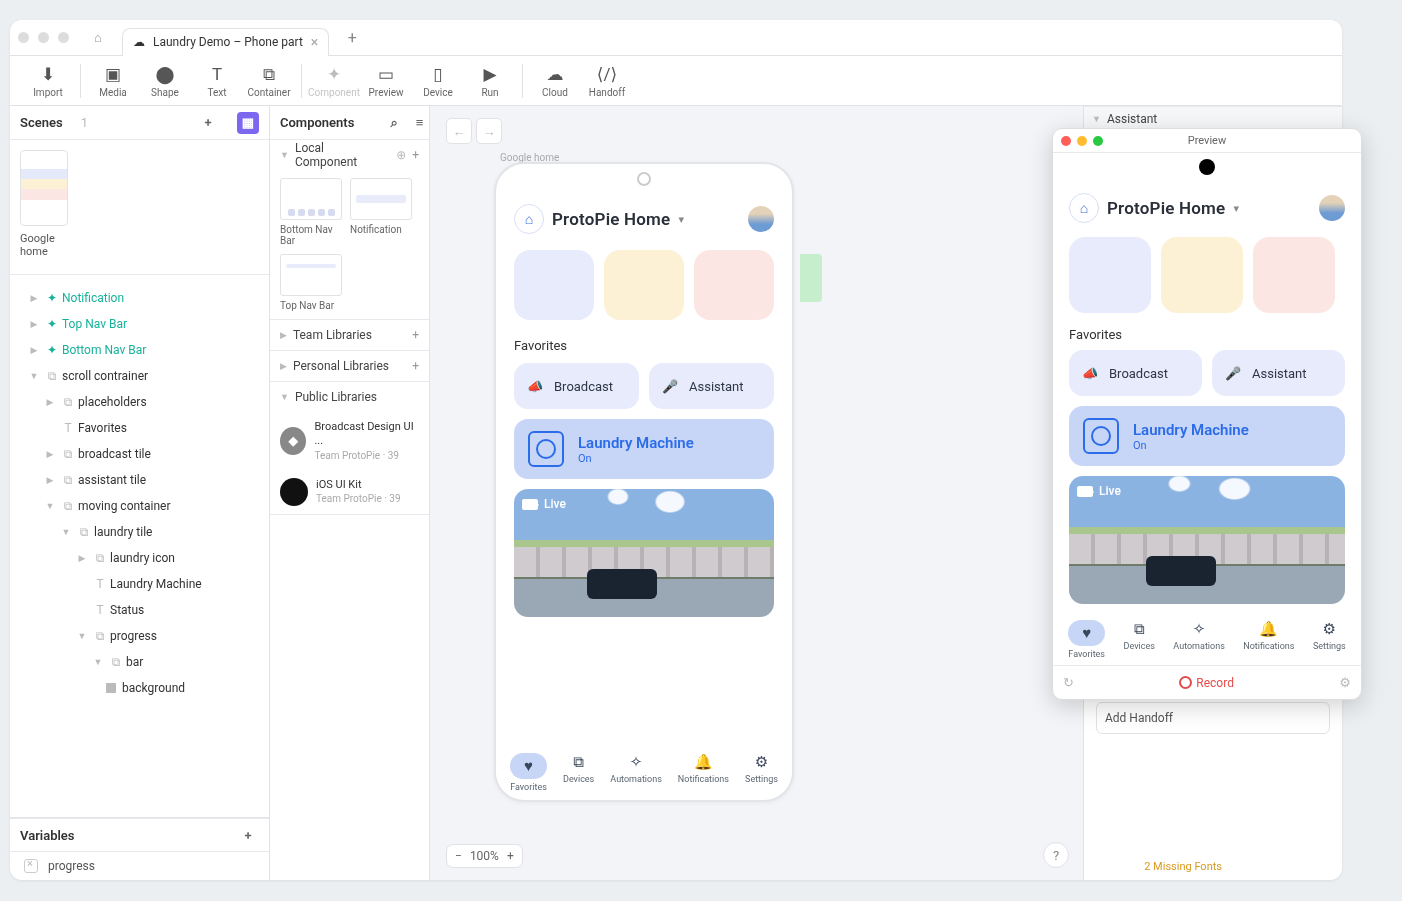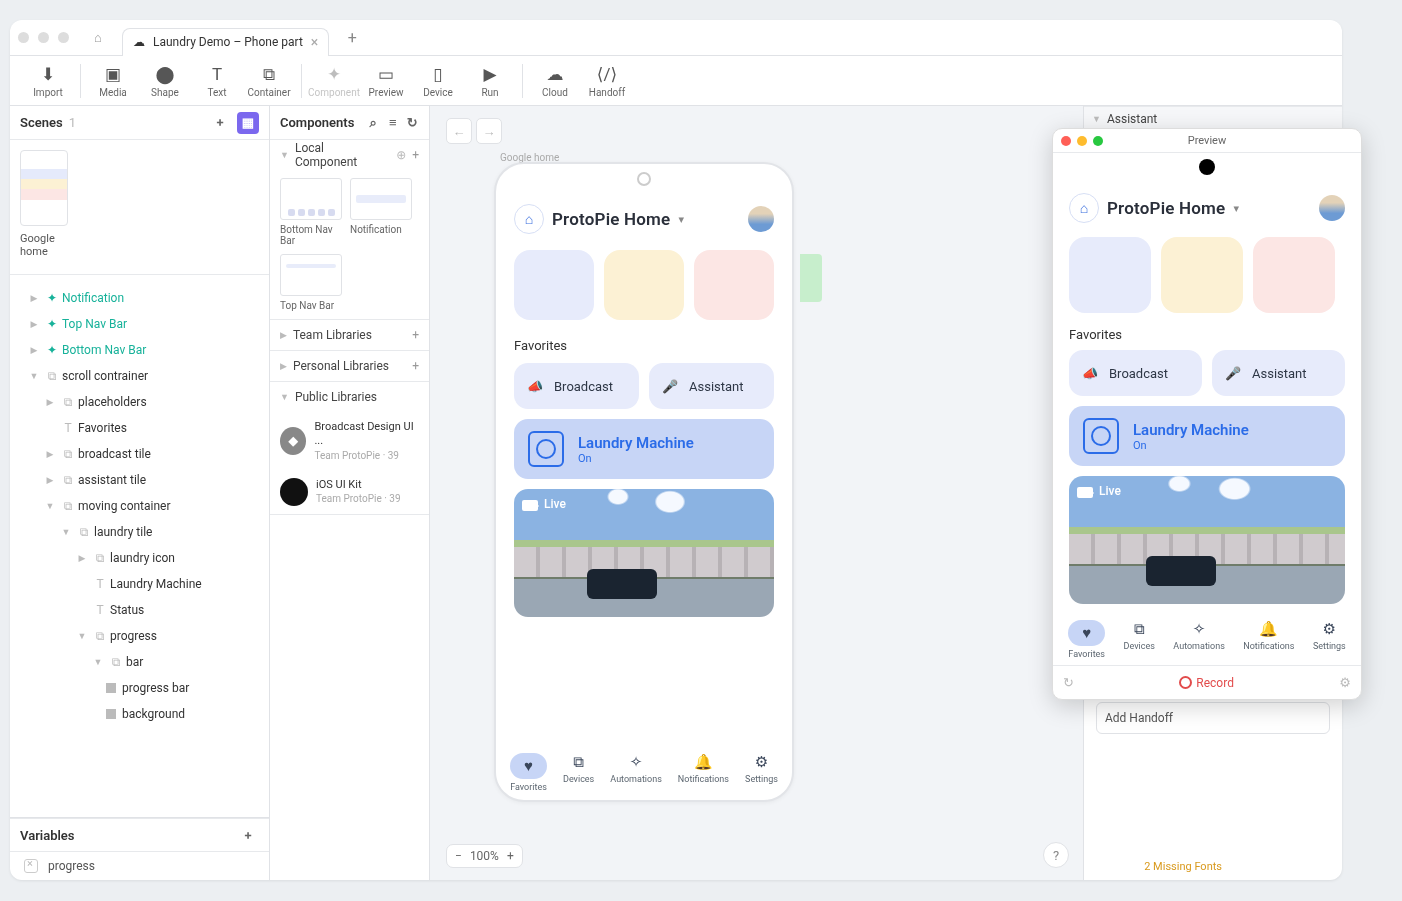--- a/index.html
+++ b/index.html
@@ -32,21 +32,21 @@
 
 
 .body{flex:1;display:flex;min-height:0}
 .col{border-right:1px solid var(--border);display:flex;flex-direction:column;min-height:0}
 .col-scenes{width:260px}
 .col-components{width:160px}
 .col-canvas{flex:1;background:#F2F4F7;position:relative;overflow:hidden}
 .col-timeline{width:258px;border-right:none}
 
 
-.panel-head{height:34px;display:flex;align-items:center;padding:0 10px;font-weight:600;font-size:13px;border-bottom:1px solid var(--border2);gap:6px}
+.panel-head{height:34px;display:flex;align-items:center;padding:0 10px;font-weight:600;font-size:13px;border-bottom:1px solid var(--border2);gap:18px}
 .panel-head .count{color:#bbb;font-weight:400}
 .panel-head .spacer{flex:1}
 .panel-head .ph-btn{width:22px;height:22px;display:flex;align-items:center;justify-content:center;color:#666;border-radius:4px}
 .panel-head .ph-btn.active{background:var(--purple);color:#fff}
 .scene-thumb{margin:10px;width:48px}
 .scene-thumb .thumb{width:48px;height:76px;border:1px solid var(--border);border-radius:4px;background:linear-gradient(180deg,#fff 0 24%,#E5EAFB 24% 38%,#FCF1D4 38% 52%,#FCE6E4 52% 66%,#fff 66% 100%);box-shadow:0 0 0 1px #fff}
 .scene-thumb .name{font-size:11px;color:#555;margin-top:6px}
 .section-sep{height:1px;background:var(--border2);margin:6px 0}
 
 
@@ -113,21 +113,21 @@
 .laundry-txt .t2{color:var(--accent-blue);font-size:11px}
 .live-tile{margin:0 18px 10px;height:128px;border-radius:14px;overflow:hidden;position:relative;background:
  linear-gradient(180deg,#8BB3E2 0 40%,#A9C68C 40% 58%,#6F7C6A 58% 70%,#9AA7B4 70% 100%);}
 .live-tile .sky{position:absolute;inset:0;background:
  radial-gradient(ellipse at 40% 6%,#F5F9FF 4%,transparent 5%),
  radial-gradient(ellipse at 60% 10%,#F5F9FF 6%,transparent 7%),
  linear-gradient(transparent,transparent)}
 .live-tile .houses{position:absolute;bottom:40px;left:0;right:0;height:30px;background:
  repeating-linear-gradient(90deg,#D0CBCE 0 22px,#B7B2B5 22px 26px)}
 .live-tile .car{position:absolute;bottom:18px;left:28%;width:70px;height:30px;background:#1A2430;border-radius:6px}
-.live-badge{position:absolute;top:8px;left:8px;display:flex;align-items:flex-end;gap:6px;color:#fff;font-size:12px;font-weight:500}
+.live-badge{position:absolute;top:8px;left:8px;display:flex;align-items:center;gap:6px;color:#fff;font-size:12px;font-weight:500}
 .live-badge .cam{width:16px;height:11px;background:#fff;border-radius:2px;position:relative}
 .live-badge .cam::after{content:'';position:absolute;right:-5px;top:2px;border:4px solid transparent;border-left-color:#fff}
 .bottom-nav{position:absolute;bottom:6px;left:0;right:0;display:flex;justify-content:space-around;padding:6px 6px 2px}
 .bn-item{display:flex;flex-direction:column;align-items:center;gap:3px;font-size:9px;color:#5C6670}
 .bn-item.active .bn-ico{background:#C7D5F6;border-radius:14px;padding:4px 14px}
 .bn-ico{font-size:15px;color:#3A465A}
 .green-tag{position:absolute;top:148px;left:370px;width:22px;height:48px;background:#C7EECC;border-radius:0 4px 4px 0}
 .zoom-ctrl{position:absolute;bottom:12px;left:16px;display:flex;align-items:center;gap:8px;background:#fff;border:1px solid var(--border);border-radius:7px;padding:4px 8px;font-size:12px;color:#666}
 .help-btn{position:absolute;bottom:12px;right:14px;width:26px;height:26px;border:1px solid var(--border);border-radius:50%;background:#fff;display:flex;align-items:center;justify-content:center;color:#888}
 
@@ -330,24 +330,20 @@
             <span class="tico">⧉</span>
             <span>progress</span>
           </div>
         <div class="tree-row ind5">
             <span class="caret">▼</span>
             <span class="tico">⧉</span>
             <span>bar</span>
           </div>
         <div class="tree-row ind6">
             <span class="square"></span>
-            <span>progress bar</span>
-          </div>
-        <div class="tree-row ind6">
-            <span class="square"></span>
             <span>background</span>
           </div>
       </div>
 
       <div class="vars">
         <div class="panel-head" style="border-top:1px solid var(--border2)">
           <span>Variables</span>
           <span class="spacer"></span>
           <span class="ph-btn">+</span>
         </div>

